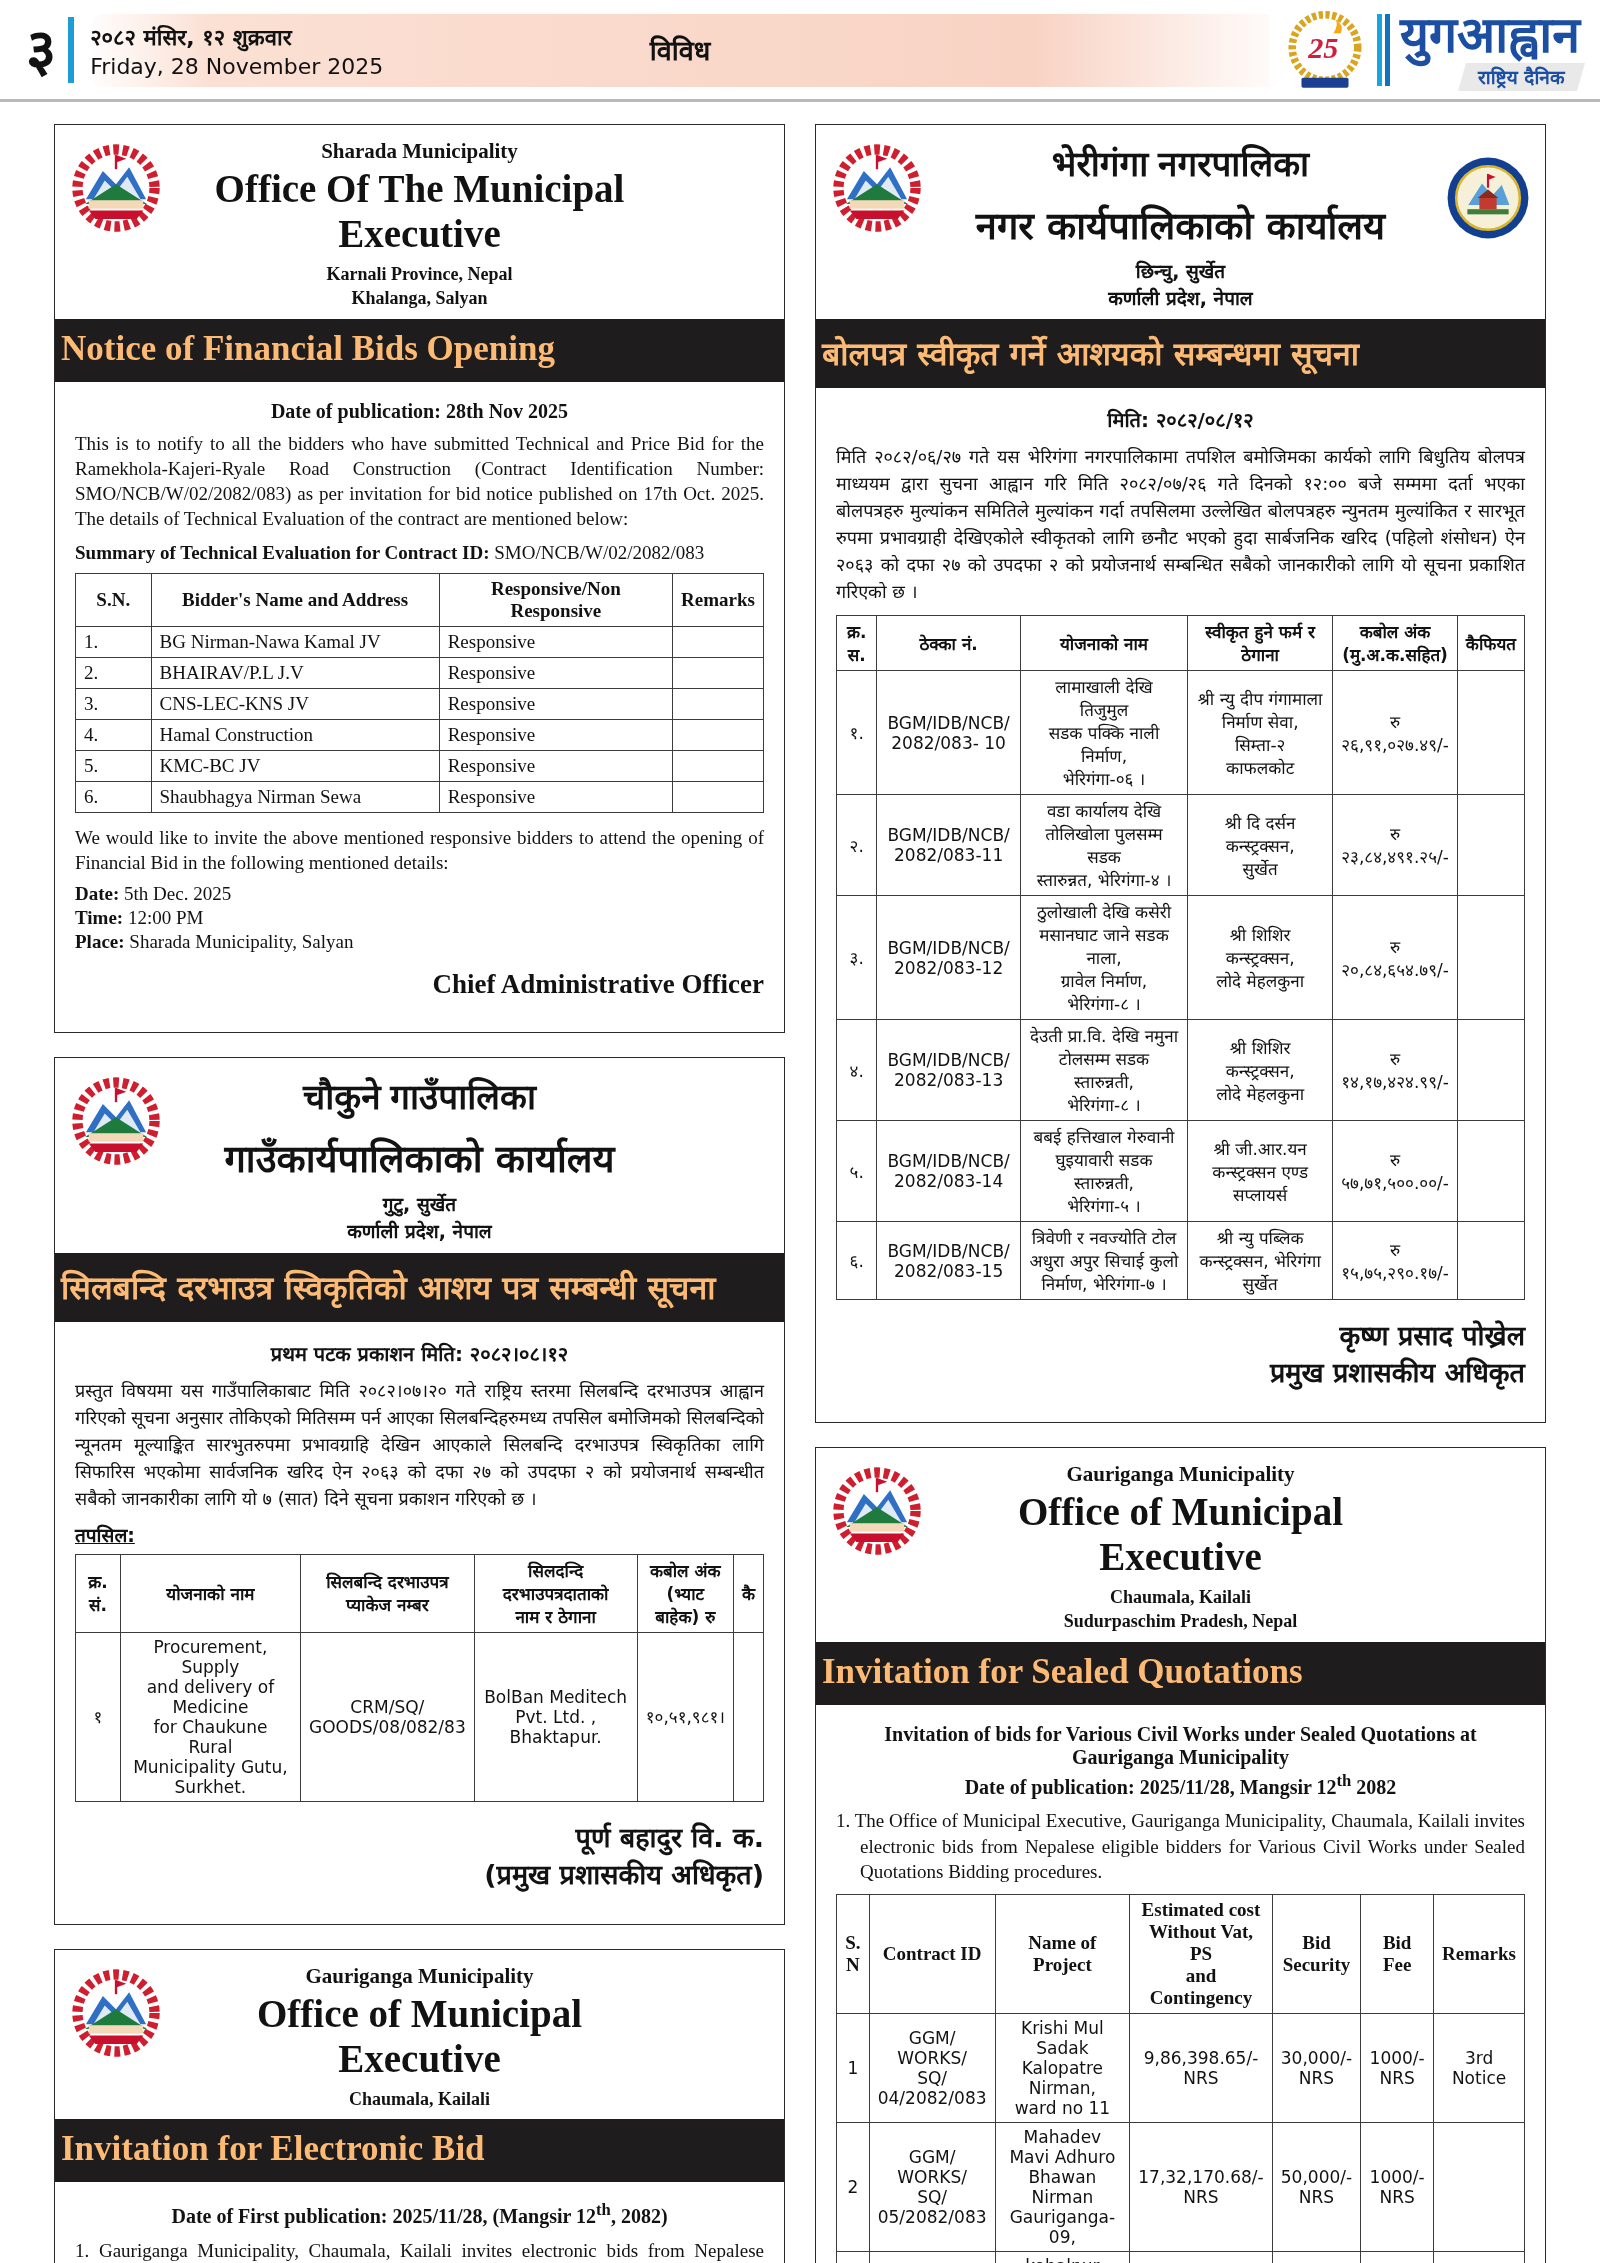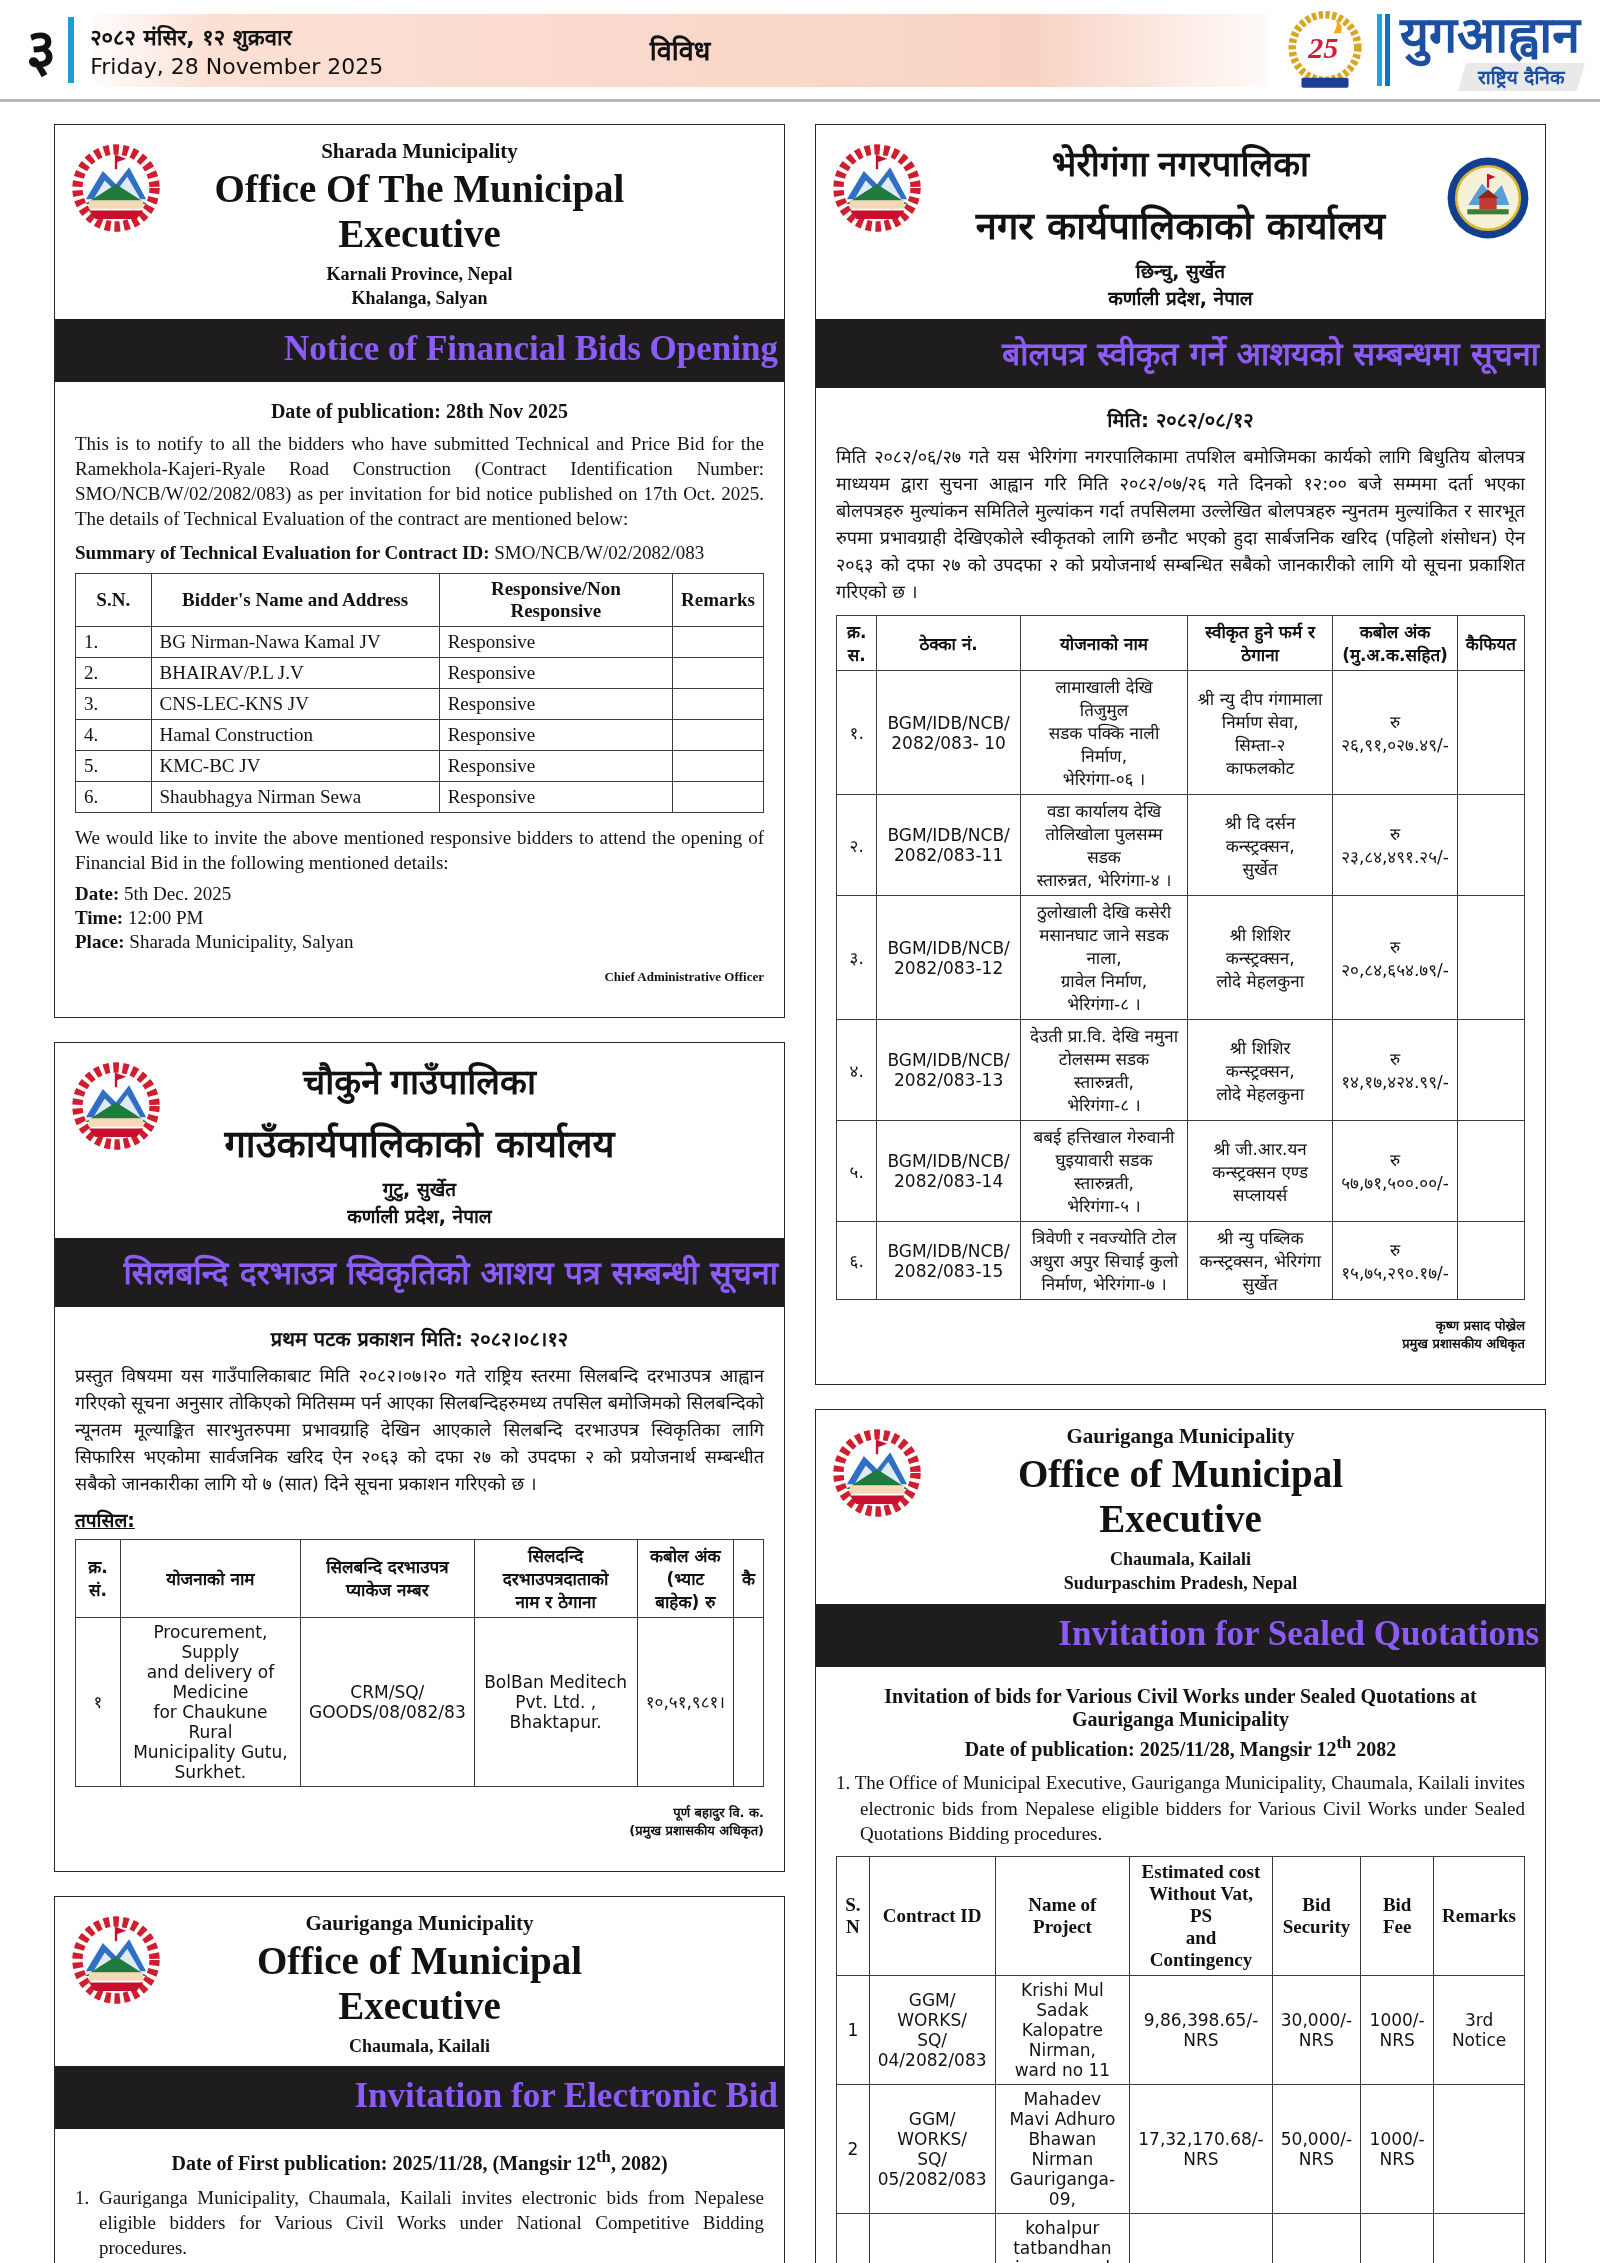--- a/index.html
+++ b/index.html
@@ -35,30 +35,30 @@
   .n-head { position:relative; text-align:center; padding:14px 120px 8px; }
   .n-head .emblem-left { position:absolute; left:14px; top:16px; }
   .n-head .seal-right { position:absolute; right:14px; top:30px; }
   .t-en1 { font-size:21px; font-weight:bold; }
   .t-en2 { font-size:39px; font-weight:bold; margin-top:2px; }
   .addr-en { font-size:18px; font-weight:bold; margin-top:6px; line-height:1.35; }
   .np { font-family:"DejaVu Sans", sans-serif; }
   .t-np1 { font-family:Liberation Sans, sans-serif; font-size:35px; font-weight:bold; }
   .t-np2 { font-family:"DejaVu Sans", sans-serif; font-size:38px; font-weight:bold; margin-top:12px; }
   .addr-np { font-family:"DejaVu Sans", sans-serif; font-size:19px; font-weight:bold; margin-top:8px; line-height:1.4; }
-  .banner { background:#1f1c1d; color:#8b5cf6; text-align:right; font-weight:bold; font-size:35px; padding:10px 6px 13px; }
+  .banner { background:#1f1c1d; color:#fdba74; text-align:left; font-weight:bold; font-size:35px; padding:10px 6px 13px; }
   .banner.np { font-size:32px; padding:12px 6px 14px; }
   .n-body { padding:8px 20px 32px; font-size:19px; }
   .pub-line { text-align:center; font-weight:bold; font-size:20px; margin:10px 0 8px; }
   .para { text-align:justify; line-height:1.33; margin:8px 0; }
   .para-np { text-align:justify; line-height:1.5; margin:10px 0; font-family:"DejaVu Sans", sans-serif; font-size:18px; }
   .numpara { padding-left:24px; text-indent:-24px; text-align:justify; line-height:1.33; margin:10px 0; }
   .bold { font-weight:bold; }
   .tapasil { font-family:"DejaVu Sans", sans-serif; font-weight:bold; font-size:19px; margin:8px 0 2px; text-decoration:underline; }
-  .sig { text-align:right; font-weight:bold; font-size:13px; margin-top:16px; }
+  .sig { text-align:right; font-weight:bold; font-size:27px; margin-top:16px; }
   .sig-np { font-family:"DejaVu Sans", sans-serif; }
   .sig .l2 { font-weight:bold; }
 
   
   table { width:100%; border-collapse:collapse; margin-top:6px; }
   th, td { border:1.5px solid #3b3b3b; padding:4px 8px; vertical-align:middle; white-space:pre-line; }
   th { font-weight:bold; text-align:center; font-size:19px; }
   td { font-size:19px; }
   .tbl-left td { text-align:left; }
   .tbl-center td { text-align:center; }

